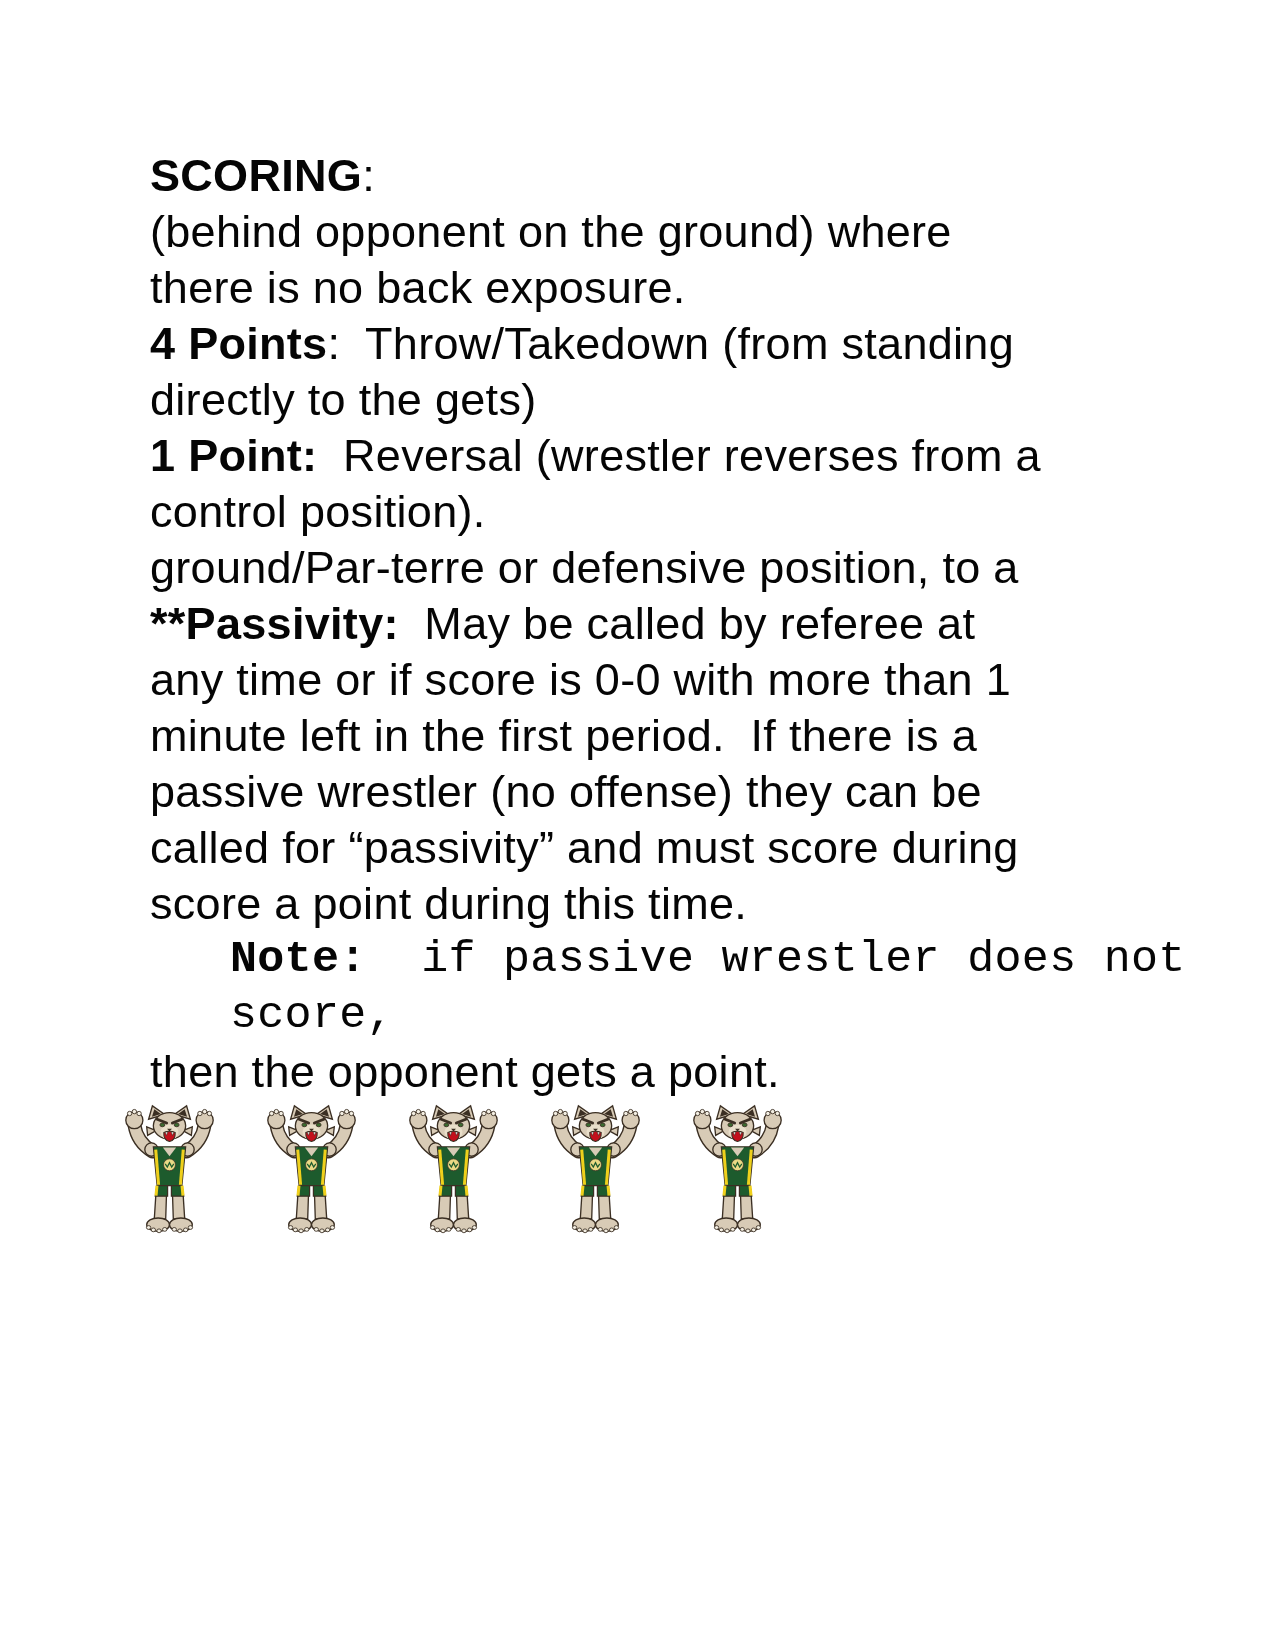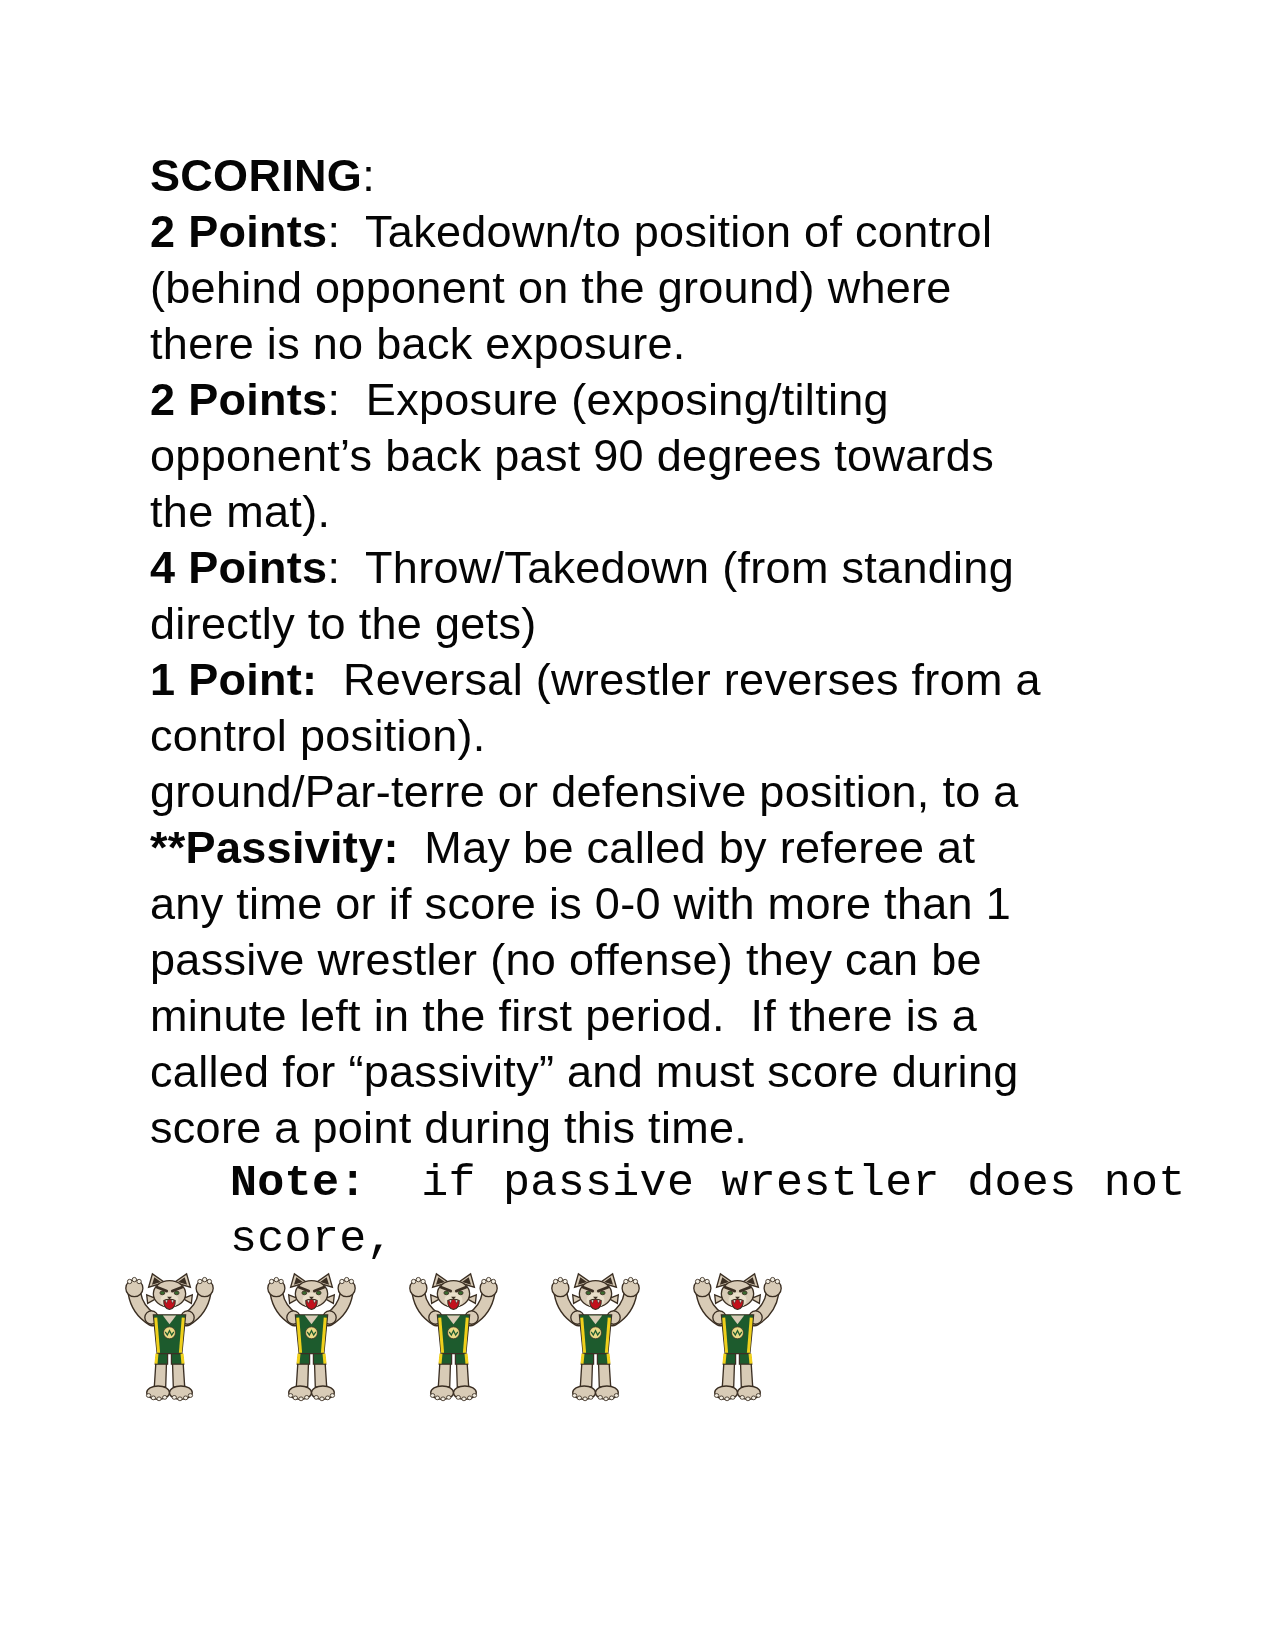--- a/index.html
+++ b/index.html
@@ -47,48 +47,43 @@
   .emblem-mark { stroke: var(--green); stroke-width: 1.3; fill: none; }
 </style>
 </head>
 <body style="background: rgb(255, 255, 255); color: rgb(5, 5, 5);">
 
 <div class="doc" id="doc">
     <div>
       <div class="doc-line"><span class="b">SCORING</span>:</div>
     </div>
     <div>
-      <div class="doc-line"><span class="b">2 Points</span>:  Takedown/to position of control</div>
       <div class="doc-line">(behind opponent on the ground) where</div>
       <div class="doc-line">there is no back exposure.</div>
-    </div>
-    <div>
-      <div class="doc-line"><span class="b">2 Points</span>:  Exposure (exposing/tilting</div>
-      <div class="doc-line">opponent’s back past 90 degrees towards</div>
-      <div class="doc-line">the mat).</div>
     </div>
     <div>
       <div class="doc-line"><span class="b">4 Points</span>:  Throw/Takedown (from standing</div>
       <div class="doc-line">directly to the gets)</div>
     </div>
     <div>
       <div class="doc-line"><span class="b">1 Point:</span>  Reversal (wrestler reverses from a</div>
       <div class="doc-line">control position).</div>
       <div class="doc-line">ground/Par-terre or defensive position, to a</div>
     </div>
     <div>
       <div class="doc-line"><span class="b">**Passivity:</span>  May be called by referee at</div>
       <div class="doc-line">any time or if score is 0-0 with more than 1</div>
+      <div class="doc-line">minute left in the first period.  If there is a</div>
       <div class="doc-line">passive wrestler (no offense) they can be</div>
-      <div class="doc-line">minute left in the first period.  If there is a</div>
       <div class="doc-line">called for “passivity” and must score during</div>
       <div class="doc-line">score a point during this time.</div>
     </div>
     <div>
       <div class="doc-line indent"><span class="b">Note:</span>  if passive wrestler does not score,</div>
+      <div class="doc-line">then the opponent gets a point.</div>
     </div>
   </div>
 
 <div class="mascot-row" id="mascot-row">
   <svg class="mascot" viewBox="0 0 100 140" xmlns="http://www.w3.org/2000/svg">
 
     <path class="arm-out" d="M32,50 C22,44 15,34 13,22"></path>
     <path class="arm-fur" d="M32,50 C22,44 15,34 13,22"></path>
     <path class="arm-out" d="M68,50 C78,44 85,34 87,22"></path>
     <path class="arm-fur" d="M68,50 C78,44 85,34 87,22"></path>

